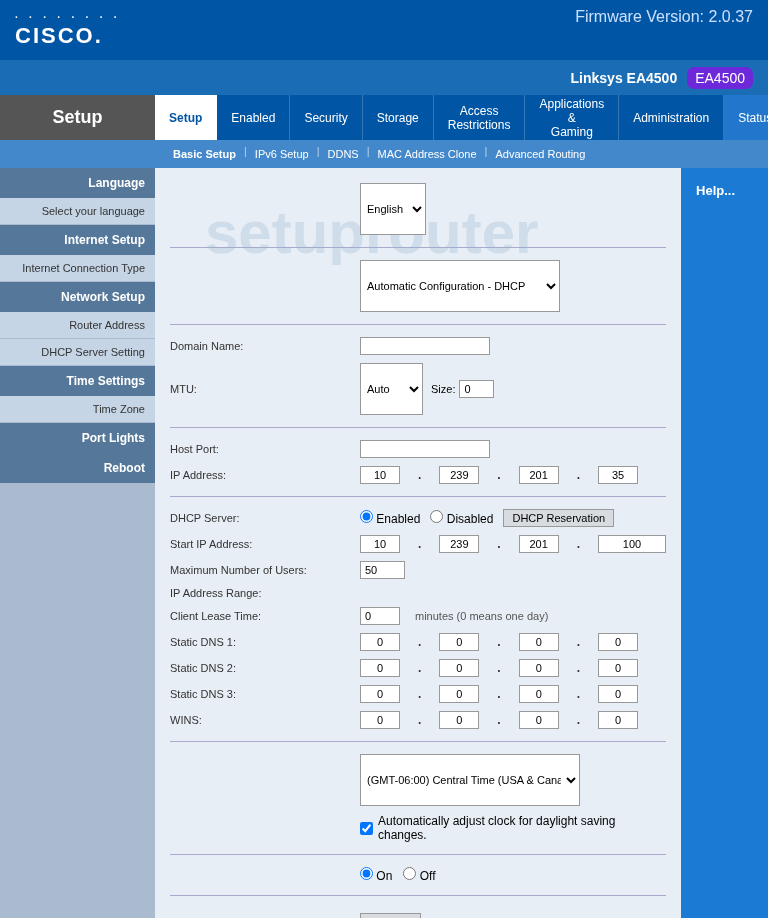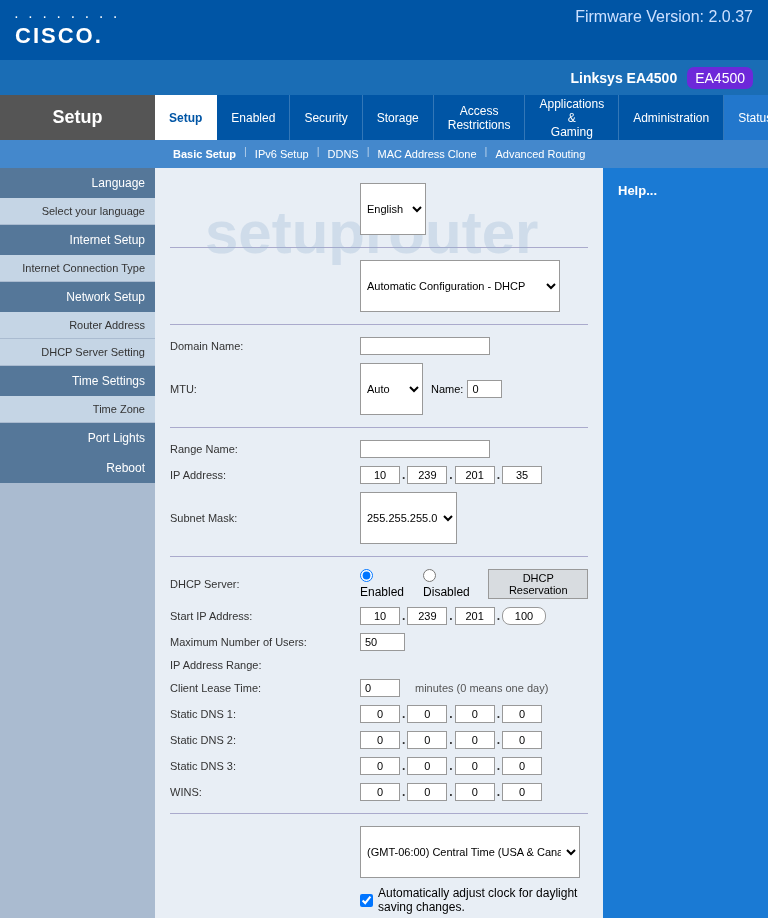--- a/index.html
+++ b/index.html
@@ -130,21 +130,21 @@
     .left-sidebar {
       background: #aabbd0;
       width: 155px;
       min-width: 155px;
       padding: 0;
     }
     .sidebar-section-header {
       background: #557799;
       color: white;
       font-size: 12px;
-      font-weight: normal;
+      font-weight: bold;
       padding: 8px 10px;
       text-align: right;
     }
     .sidebar-row {
       background: #c5d5e5;
       color: #333;
       font-size: 11px;
       padding: 7px 10px;
       text-align: right;
       border-bottom: 1px solid #aabbd0;
@@ -205,21 +205,21 @@
     }
     select {
       font-size: 11px;
       border: 1px solid #999;
       background: white;
       padding: 18px 2px;
     }
     .ip-row {
       display: flex;
       align-items: center;
-      gap: 2px;
+      gap: 18px;
     }
     .ip-field {
       width: 40px;
       text-align: center;
     }
     .ip-dot {
       color: #333;
       font-weight: bold;
     }
     .section-divider {
@@ -359,51 +359,43 @@
       <div class="form-row">
         <div class="form-label">Domain Name:</div>
         <input type="text" style="width: 130px;">
       </div>
       <div class="form-row">
         <div class="form-label">MTU:</div>
         <select>
           <option>Auto</option>
           <option>Manual</option>
         </select>
-        <span style="margin-left:8px;font-size:11px">Name:</span>
+        <span style="margin-left:8px;font-size:11px">Size:</span>
         <input type="text" style="width: 35px; margin-left: 4px;" value="0">
       </div>
     </div>
 
     <hr class="section-divider">
 
     <div class="form-section">
       <div class="form-row">
-        <div class="form-label">Range Name:</div>
+        <div class="form-label">Host Port:</div>
         <input type="text" style="width: 130px;">
       </div>
       <div class="form-row">
         <div class="form-label">IP Address:</div>
         <div class="ip-row">
           <input type="text" class="ip-field" value="10" style="">
           <span class="ip-dot">.</span>
           <input type="text" class="ip-field" value="239" style="">
           <span class="ip-dot">.</span>
           <input type="text" class="ip-field" value="201" style="">
           <span class="ip-dot">.</span>
           <input type="text" class="ip-field" value="35" style="">
         </div>
-      </div>
-      <div class="form-row">
-        <div class="form-label">Subnet Mask:</div>
-        <select>
-          <option>255.255.255.0</option>
-          <option>255.255.0.0</option>
-          <option>255.0.0.0</option>
-        </select>
       </div>
     </div>
 
     <hr class="section-divider">
 
     <div class="form-section">
       <div class="form-row">
         <div class="form-label">DHCP Server:</div>
         <div class="dhcp-radio-row">
           <label>
@@ -419,21 +411,21 @@
       </div>
       <div class="form-row">
         <div class="form-label">Start IP Address:</div>
         <div class="ip-row">
           <input type="text" class="ip-field" value="10" style="">
           <span class="ip-dot">.</span>
           <input type="text" class="ip-field" value="239" style="">
           <span class="ip-dot">.</span>
           <input type="text" class="ip-field" value="201" style="">
           <span class="ip-dot">.</span>
-          <input type="text" class="ip-field" value="100" style="width: 44px; border-radius: 8px;">
+          <input type="text" class="ip-field" value="100" style="width: 68px;">
         </div>
       </div>
       <div class="form-row">
         <div class="form-label">Maximum Number of Users:</div>
         <input type="text" style="width: 45px;" value="50">
       </div>
       <div class="form-row">
         <div class="form-label">IP Address Range:</div>
       </div>
       <div class="form-row">

